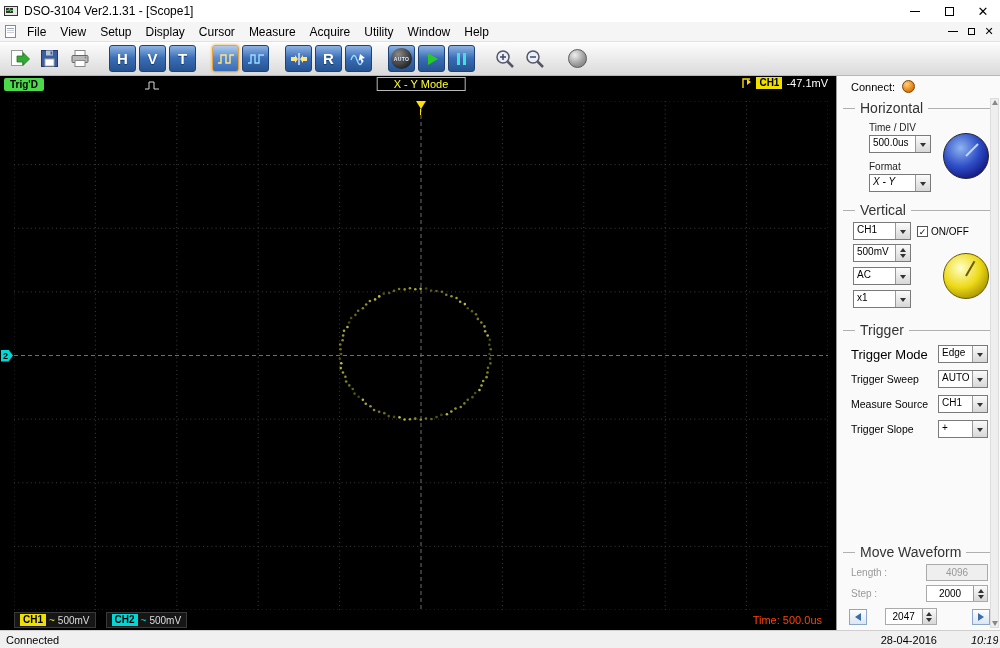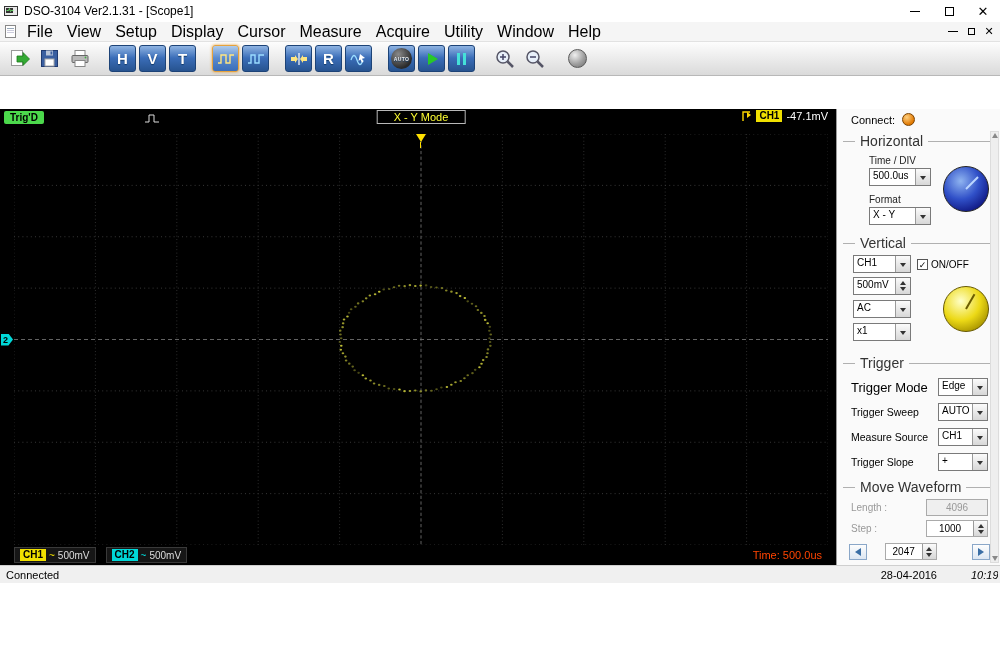--- a/index.html
+++ b/index.html
@@ -13,41 +13,41 @@
   .titlebar .title { font-size:12px; margin-left:2px; }
   .wincontrols { margin-left:auto; display:flex; height:100%; }
   .wbtn { width:34px; display:flex; align-items:center; justify-content:center; cursor:default; }
   .glyph-min { width:10px; height:1px; background:#000; display:inline-block; }
   .glyph-max { width:9px; height:9px; border:1px solid #000; display:inline-block; }
   .glyph-close { font-size:13px; line-height:1; }
 
   
   .menubar { height:20px; background:#f5f5f5; display:flex; align-items:center; border-bottom:1px solid #e2e2e2; flex:0 0 auto; }
   .menubar .mdiicon { width:20px; display:flex; justify-content:center; }
-  .menuitem { padding:2px 7px; font-size:16px; cursor:default; }
+  .menuitem { padding:2px 7px; font-size:12px; cursor:default; }
   .mdicontrols { margin-left:auto; display:flex; margin-right:2px; }
   .mdibtn { width:18px; height:16px; display:flex; align-items:center; justify-content:center; }
   .glyph-restore { width:7px; height:7px; border:1px solid #000; position:relative; display:inline-block; background:#f5f5f5; }
   .glyph-restore::before { content:""; position:absolute; left:2px; top:-3px; width:7px; height:7px; border:1px solid #000; z-index:-1; }
 
   
   .toolbar { height:34px; background:linear-gradient(180deg,#fdfdfd,#dadada); display:flex; align-items:center; padding:0 6px; gap:3px; border-bottom:1px solid #b8b8b8; flex:0 0 auto; }
   .tgap { width:10px; flex:0 0 auto; }
   .tbtn { width:27px; height:27px; display:flex; align-items:center; justify-content:center; border-radius:3px; flex:0 0 auto; }
   .flatbtn { background:transparent; }
   .bluebtn { background:linear-gradient(180deg,#8fb4e2 0%,#3a6db8 48%,#27538f 100%); border:1px solid #1d4377; color:#fff; font-weight:bold; font-size:15px; text-shadow:0 1px 1px #123a66; }
   .selbtn { border:1px solid #e6a23c; background:linear-gradient(180deg,#b0ccec 0%,#5a8ace 48%,#3a6db8 100%); box-shadow:0 0 3px #e6a23c; }
   .autocircle { width:21px; height:21px; border-radius:50%; background:radial-gradient(circle at 35% 30%, #8a8a8a, #2a2a2a 70%); display:flex; align-items:center; justify-content:center; color:#eee; font-size:5px; font-weight:bold; letter-spacing:.3px; }
   .playtri { width:0; height:0; border-left:10px solid #28c828; border-top:6px solid transparent; border-bottom:6px solid transparent; margin-left:3px; }
   .pausebars { display:flex; gap:3px; }
   .pausebars span { width:3px; height:12px; background:#45e0d8; display:inline-block; }
   .sphere { width:19px; height:19px; border-radius:50%; background:radial-gradient(circle at 35% 30%, #efefef, #a0a0a0 55%, #6c6c6c); border:1px solid #5a5a5a; }
 
   
-  .main { display:flex; height:456px; flex:0 0 auto;margin-top:33px; }
+  .main { display:flex; height:554px; flex:0 0 auto; }
   .left { width:836px; display:flex; flex-direction:column; background:#000; }
 
   
   .strip { height:17px; background:#000; position:relative; display:flex; align-items:center; flex:0 0 auto; }
   .trigbadge { margin-left:4px; background:#4cd94c; color:#000; font-size:10px; font-weight:bold; padding:1px 6px; border-radius:2px; }
   .pulseicon { margin-left:100px; display:flex; align-items:center; }
   .modebox { position:absolute; left:421px; transform:translateX(-50%); top:1px; border:1px solid #b9b9b9; background:#000; color:#ffff33; font-size:11px; padding:0 16px; height:14px; line-height:13px; }
   .readout { position:absolute; right:8px; top:1px; display:flex; align-items:center; gap:4px; }
   .ch1badge { background:#f0e000; color:#000; font-size:10px; font-weight:bold; padding:0 3px; line-height:12px; }
   .trigval { color:#fff; font-size:11px; }
@@ -446,21 +446,21 @@
           <span>Horizontal</span>
         </div>
       <div class="hsec">
         <div class="hleft">
           <div class="lbl">Time / DIV</div>
           <div class="combo" style="margin-left:16px;">
             <span class="txt">500.0us</span>
             <span class="dd"></span>
           </div>
           <div class="lbl" style="margin-top:8px;">Format</div>
-          <div class="combo" style="margin-left:16px;">
+          <div class="combo" style="margin-left:16px;font-style:italic;">
             <span class="txt">X - Y</span>
             <span class="dd"></span>
           </div>
         </div>
         <div class="hknob">
           <div class="knob knob-blue">
               <span class="pointer"></span>
             </div>
         </div>
       </div>
@@ -536,21 +536,21 @@
         <div class="sep">
             <span>Move Waveform</span>
           </div>
         <div class="mrow">
           <span class="mlbl">Length :</span>
           <span class="numbox disabled">4096</span>
         </div>
         <div class="mrow">
           <span class="mlbl">Step :</span>
           <span class="spinbox">
-              <span class="val">1000</span>
+              <span class="val">2000</span>
               <span class="spin"></span>
             </span>
         </div>
         <div class="scrollrow">
           <span class="sbtn">
               <span class="tri-left"></span>
             </span>
           <span class="spinbox">
               <span class="val">2047</span>
               <span class="spin"></span>

